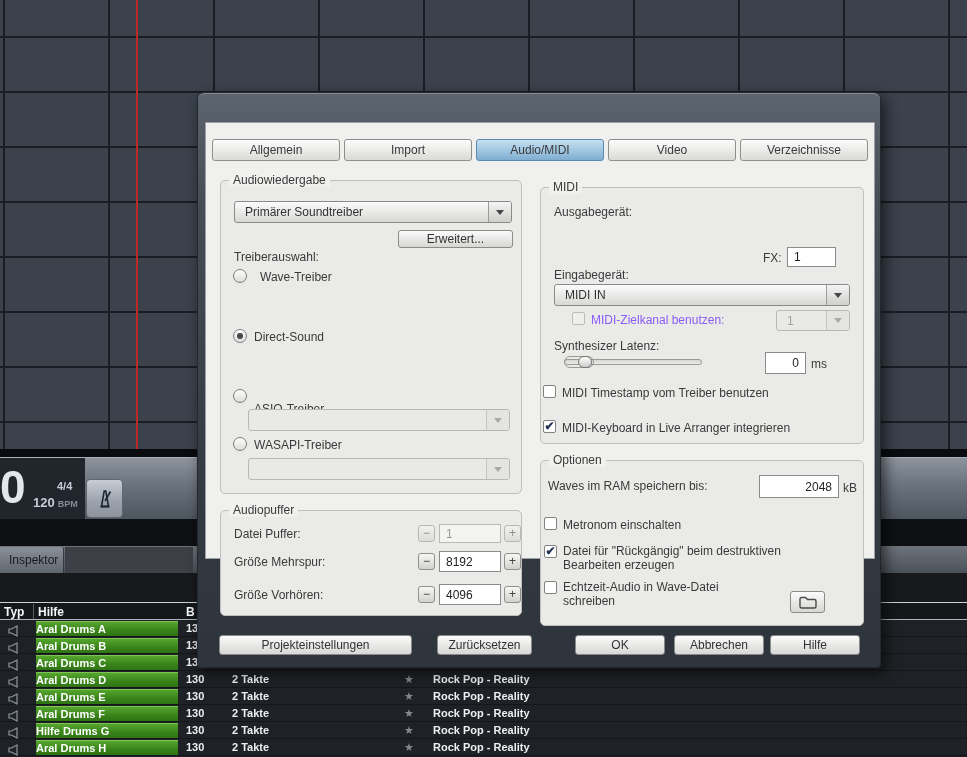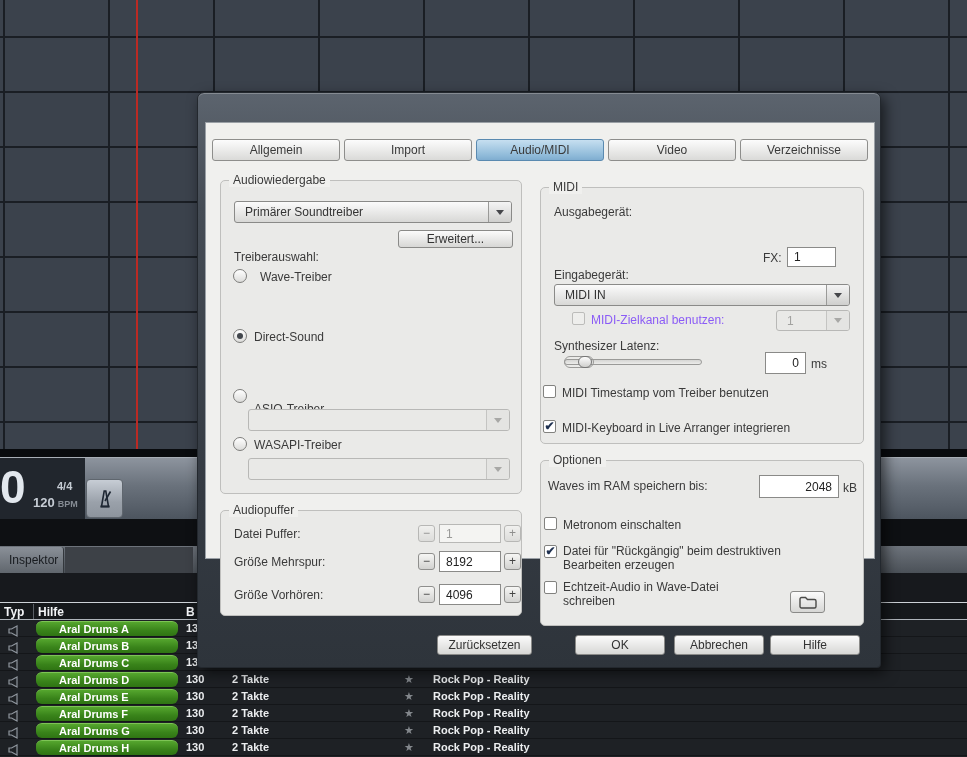--- a/index.html
+++ b/index.html
@@ -39,21 +39,21 @@
   .thead { left:0; top:602px; width:967px; height:18px; background:#15181b;
     border-top:1px solid #ccd1d6; border-bottom:1px solid #aeb4ba; }
   .thead span { position:absolute; top:2px; font-size:12px; font-weight:bold; color:#f2f4f6; }
   .thead .sep { position:absolute; left:33px; top:1px; width:1px; height:15px; background:#5a5f66; }
 
   .rows { left:0; top:620px; width:967px; height:137px; background:#1e2125; }
   .row { position:absolute; left:0; width:967px; height:17px; border-bottom:1px solid #141619; }
   .row .spk { position:absolute; left:8px; top:3px; }
   .row .bar { position:absolute; left:36px; top:1px; width:142px; height:15px;
     background:linear-gradient(#55a62e,#39831a 60%,#2f7413); border-top:1px solid #7dc455;
-    font-size:11px; font-weight:bold; color:#fff; line-height:14px; padding-left:23px;border-radius:6px; }
+    font-size:11px; font-weight:bold; color:#fff; line-height:14px; padding-left:0; }
   .row .bpm  { position:absolute; left:186px; top:2px; font-size:11px; font-weight:bold; color:#eceef0; }
   .row .len  { position:absolute; left:232px; top:2px; font-size:11px; font-weight:bold; color:#eceef0; }
   .row .star { position:absolute; left:404px; top:2px; font-size:11px; color:#83878c; }
   .row .sty  { position:absolute; left:433px; top:2px; font-size:11px; font-weight:bold; color:#eceef0; }
 
   
   .dialog { left:197px; top:92px; width:684px; height:576px;
     background:linear-gradient(#5c646e,#454c55 20%,#343a42 70%,#2e343b);
     border:1px solid #23282e; border-radius:7px 7px 4px 4px;
     box-shadow:4px 5px 14px rgba(0,0,0,.6), inset 0 1px 0 rgba(255,255,255,.25); }
@@ -215,21 +215,21 @@
       <span class="bar">Aral Drums F</span>
       <span class="bpm">130</span>
       <span class="len">2 Takte</span>
       <span class="star">★</span>
       <span class="sty">Rock Pop - Reality</span>
     </div>
     <div class="row" style="top:102px">
       <span class="spk"><svg width="12" height="12" viewBox="0 0 12 12">
             <path d="M9 1 L3.5 4 H1 V8 H3.5 L9 11 Z" fill="none" stroke="#8f969e" stroke-width="1.2"></path>
           </svg></span>
-      <span class="bar">Aral Drums G</span>
+      <span class="bar">Hilfe Drums G</span>
       <span class="bpm">130</span>
       <span class="len">2 Takte</span>
       <span class="star">★</span>
       <span class="sty">Rock Pop - Reality</span>
     </div>
     <div class="row" style="top:119px">
       <span class="spk"><svg width="12" height="12" viewBox="0 0 12 12">
             <path d="M9 1 L3.5 4 H1 V8 H3.5 L9 11 Z" fill="none" stroke="#8f969e" stroke-width="1.2"></path>
           </svg></span>
       <span class="bar">Aral Drums H</span>
@@ -354,20 +354,21 @@
       <div class="lbl" style="left:357px;top:421px;width:272px;line-height:14px">Datei für "Rückgängig" beim destruktiven Bearbeiten erzeugen</div>
 
       <div class="check" style="left:338px;top:458px"></div>
       <div class="lbl" style="left:357px;top:457px;width:200px;line-height:14px">Echtzeit-Audio in Wave-Datei schreiben</div>
       <div class="btn" style="left:584px;top:468px;width:35px;height:22px;line-height:20px">
         <svg width="18" height="14" viewBox="0 0 18 14" style="vertical-align:middle">
           <path d="M1 3 a1.5 1.5 0 0 1 1.5 -1.5 h4 l2 2 h7 a1.5 1.5 0 0 1 1.5 1.5 v5.5 a1.5 1.5 0 0 1 -1.5 1.5 h-13 a1.5 1.5 0 0 1 -1.5 -1.5 Z" fill="none" stroke="#4a4a48" stroke-width="1.4"></path>
         </svg>
       </div>
 
+      <div class="btn" style="left:13px;top:512px;width:193px;height:20px;line-height:18px">Projekteinstellungen</div>
       <div class="btn" style="left:231px;top:512px;width:95px;height:20px;line-height:18px">Zurücksetzen</div>
       <div class="btn" style="left:369px;top:512px;width:90px;height:20px;line-height:18px">OK</div>
       <div class="btn" style="left:468px;top:512px;width:90px;height:20px;line-height:18px">Abbrechen</div>
       <div class="btn" style="left:564px;top:512px;width:90px;height:20px;line-height:18px">Hilfe</div>
 
     </div>
   </div>
 
 </div>
 

